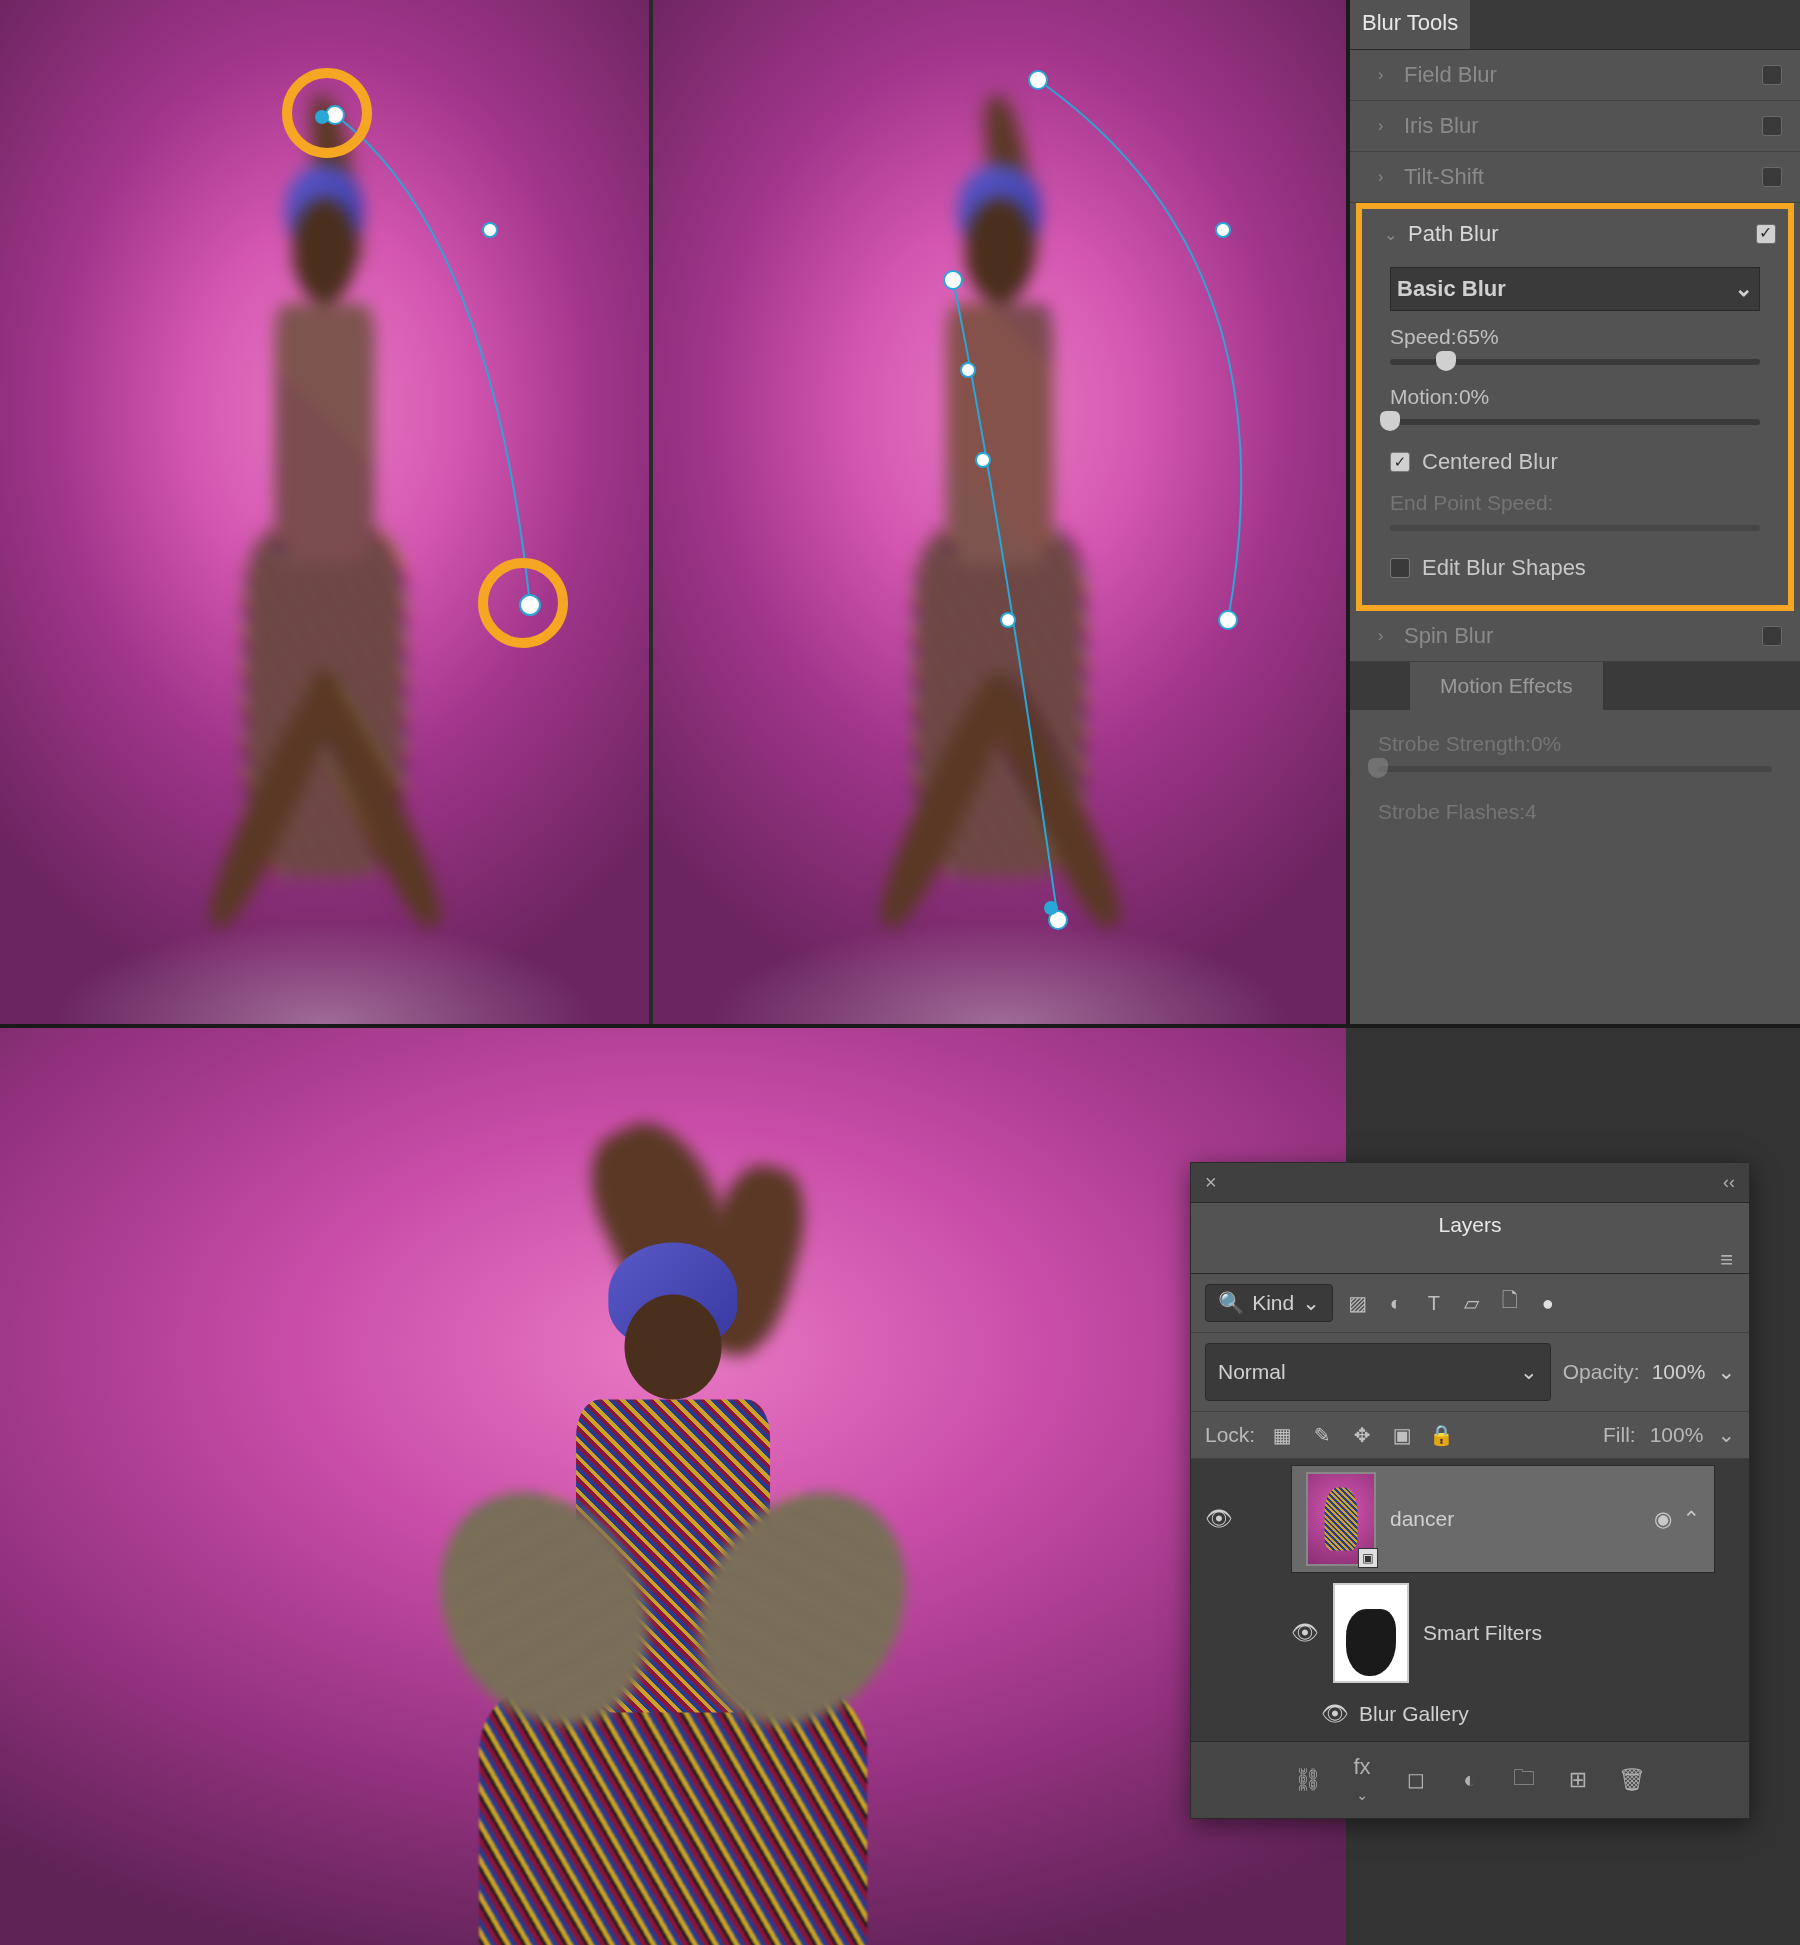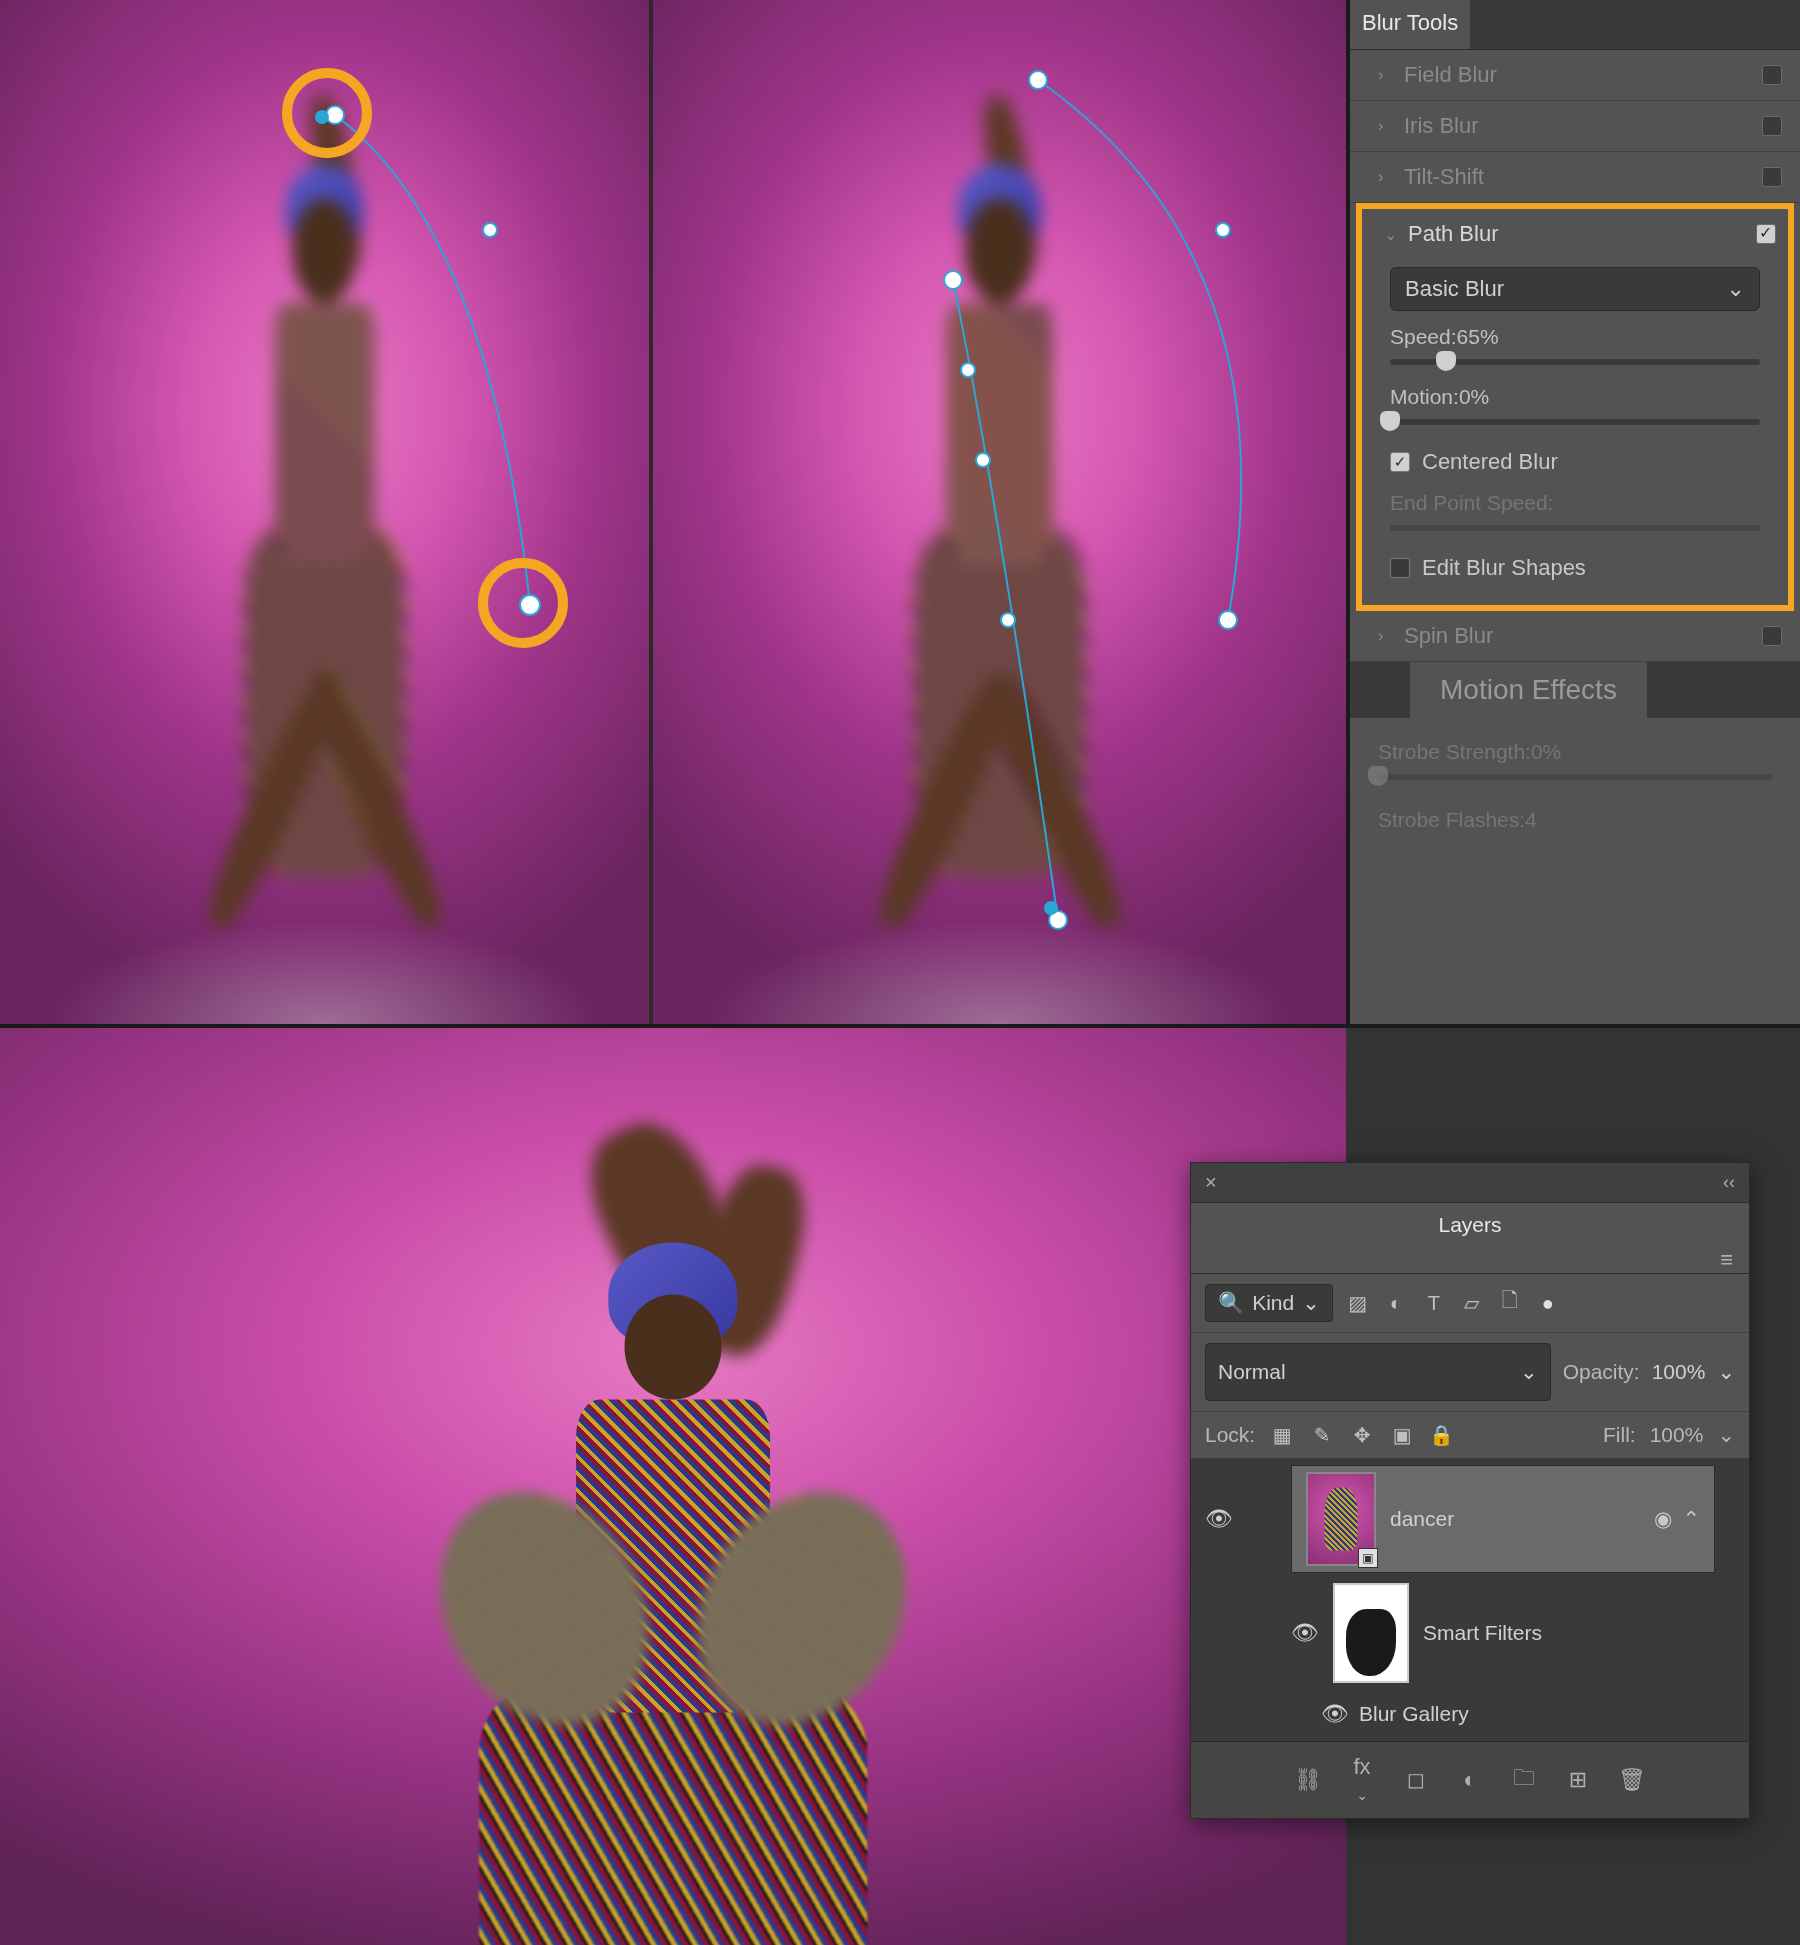--- a/index.html
+++ b/index.html
@@ -29,33 +29,33 @@
 .panel-tab-bar { background: #3a3a3a; border-bottom: 1px solid #2a2a2a; }
 .blur-item { padding: 12px 28px; border-bottom: 1px solid #404040; display: flex; align-items: center; gap: 12px; color: #8a8a8a; position: relative; }
 .chev { font-size: 16px; color: #8a8a8a; display: inline-block; width: 14px; }
 .chev.right::before { content: "›"; }
 .item-check { position: absolute; right: 18px; width: 20px; height: 20px; border: 1px solid #6a6a6a; background: #3a3a3a; border-radius: 3px; }
 .item-check.on { background: #d0d0d0; }
 .item-check.on::after { content: "✓"; color: #2a2a2a; font-size: 16px; position: absolute; left: 2px; top: -2px; }
 
 .path-blur-box { border: 6px solid #f5a623; margin: 0 6px; padding-bottom: 14px; }
 .pb-header { padding: 12px 22px; display: flex; align-items: center; gap: 10px; color: #d8d8d8; position: relative; }
-.pb-select { margin: 8px 28px; background: #3a3a3a; border: 1px solid #2a2a2a; padding: 8px 14px; display: flex; justify-content: space-between; align-items: center; color: #d0d0d0; border-radius: 6px; }
+.pb-select { margin: 8px 28px; background: #3a3a3a; border: 1px solid #2a2a2a; padding: 8px 6px; display: flex; justify-content: space-between; align-items: center; color: #d0d0d0; border-radius: 0; font-weight: bold; }
 .pb-row { padding: 6px 28px; display: flex; justify-content: flex-start; color: #c0c0c0; font-size: 21px; }
 .pb-slider { margin: 4px 28px 14px; height: 6px; background: #3a3a3a; border-radius: 3px; position: relative; }
 .pb-knob { position: absolute; top: -8px; width: 20px; height: 20px; background: #d0d0d0; border-radius: 6px 6px 10px 10px; transform: translateX(-50%); }
 .pb-slider.disabled { opacity: 0.5; }
 .pb-check-row { padding: 10px 28px; display: flex; align-items: center; gap: 12px; color: #c8c8c8; }
 .pb-checkbox { width: 20px; height: 20px; border: 1px solid #7a7a7a; border-radius: 3px; background: #3a3a3a; display: inline-flex; align-items: center; justify-content: center; }
 .pb-checkbox.on { background: #d0d0d0; color: #2a2a2a; }
 .pb-checkbox.on::after { content: "✓"; font-size: 15px; }
 .pb-disabled { color: #757575; }
 
 .motion-tab-row { display: flex; background: #3a3a3a; }
-.motion-tab { padding: 12px 30px; color: #9a9a9a; font-size: 28px; }
+.motion-tab { padding: 12px 30px; color: #9a9a9a; font-size: 21px; }
 .motion-tab.sel { background: #535353; }
 
 
 .layers-panel { position: absolute; background: #535353; color: #d0d0d0; font-size: 21px; border: 1px solid #2a2a2a; box-shadow: 0 6px 24px rgba(0,0,0,.5); }
 .lp-titlebar { display: flex; align-items: center; padding: 8px 14px; background: #404040; border-bottom: 1px solid #2a2a2a; }
 .lp-close { color: #b0b0b0; font-size: 20px; margin-right: auto; }
 .lp-collapse { color: #b0b0b0; font-size: 18px; }
 .lp-tab-row { border-bottom: 1px solid #2a2a2a; display: flex; align-items: center; flex-direction: column; }
 .lp-tab { padding: 10px 18px; font-weight: 500; color: #e8e8e8; }
 .lp-menu { margin-left: auto; padding: 0 16px; color: #b0b0b0; font-size: 22px; }

